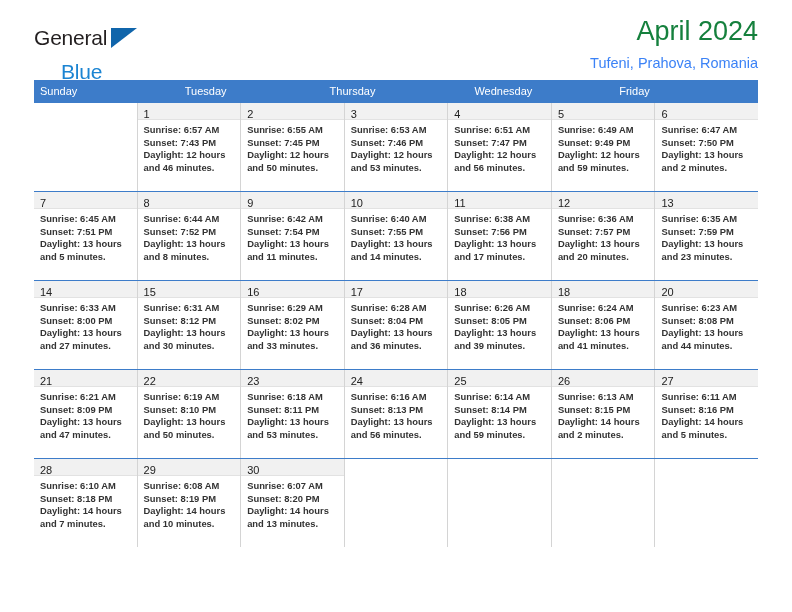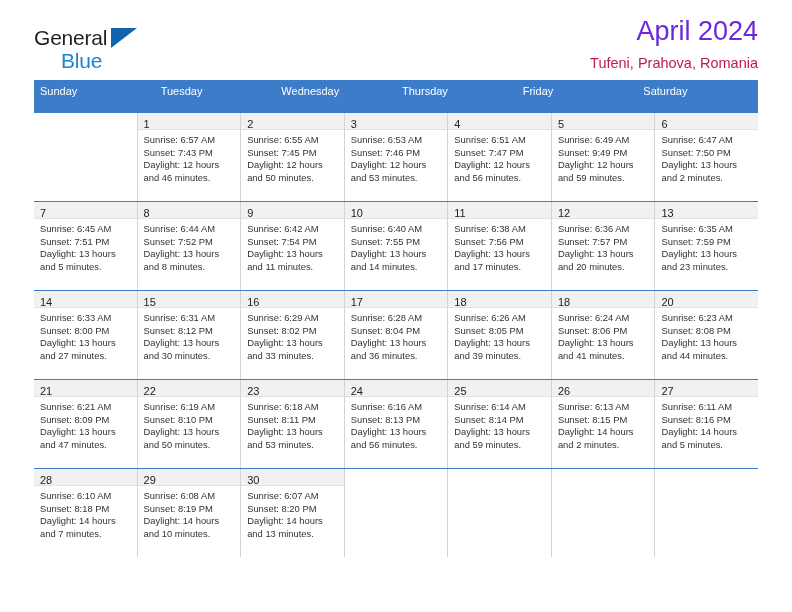--- a/index.html
+++ b/index.html
@@ -42,66 +42,66 @@
     position: absolute;
     left: 0;
     top: 7px;
     font-size: 21px;
     color: #231f20;
     letter-spacing: -0.2px;
   }
   .logo-blue {
     position: absolute;
     left: 27px;
-    top: 30px;
+    top: 41px;
     font-size: 21px;
     color: #1b84d2;
     letter-spacing: -0.2px;
   }
   .logo-tri {
     position: absolute;
     left: 77px;
     top: 8px;
     width: 0;
     height: 0;
     border-left: 26px solid #1065ab;
     border-bottom: 20px solid transparent;
   }
   .titles {
     text-align: right;
     padding-top: 2px;
   }
   .cal-title {
     font-size: 27px;
-    color: #6d28d9;
+    color: #15803d;
     line-height: 1.1;
     font-weight: normal;
     margin: 0;
   }
   .cal-subtitle {
     font-size: 14.5px;
-    color: #be185d;
+    color: #3b82f6;
     margin-top: 9px;
     line-height: 1.1;
   }
 
   
   .calendar {
     margin-top: 8px;
     width: 724px;
   }
   .weekday-row {
     display: flex;
     background: #3d7cc9;
   }
   .weekday {
     flex: 1 1 0;
     color: #ffffff;
     font-size: 11px;
-    padding: 5px 0 16px 6px;
+    padding: 5px 0 6px 6px;
     box-sizing: border-box;
     line-height: 1.1;
   }
   .week-row {
     display: flex;
     border-top: 1px solid #3d7cc9;
     min-height: 88px;
   }
   .week-row.first {
     border-top: none;
@@ -127,20 +127,21 @@
     padding: 1px 0 0 6px;
     box-sizing: border-box;
   }
   .daynum {
     font-size: 11px;
     color: #222222;
     line-height: 15px;
   }
   .day-body {
     padding: 4px 5px 4px 6px;
+    font-weight: bold;
   }
   .day-line {
     font-size: 9.4px;
     color: #333333;
     line-height: 12.6px;
     white-space: nowrap;
   }
 </style>
 </head>
 <body>
@@ -159,24 +160,23 @@
       <div class="cal-title">April 2024</div>
       <div class="cal-subtitle">Tufeni, Prahova, Romania</div>
     </div>
 
   </div>
 
   <div class="calendar">
     <div class="weekday-row" id="weekday-row">
         <div class="weekday">Sunday</div>
         <div class="weekday">Tuesday</div>
+        <div class="weekday">Thursday</div>
         <div class="weekday">Wednesday</div>
-        <div class="weekday">Thursday</div>
         <div class="weekday">Friday</div>
-        <div class="weekday">Saturday</div>
       </div>
     <div id="weeks-container">
         <div class="week-row first">
           <div class="day-cell empty">
             <div class="daynum-band"><span class="daynum"></span></div>
           </div>
           <div class="day-cell">
             <div class="daynum-band"><span class="daynum">1</span></div>
             <div class="day-body">
               <div class="day-line">Sunrise: 6:57 AM</div>

